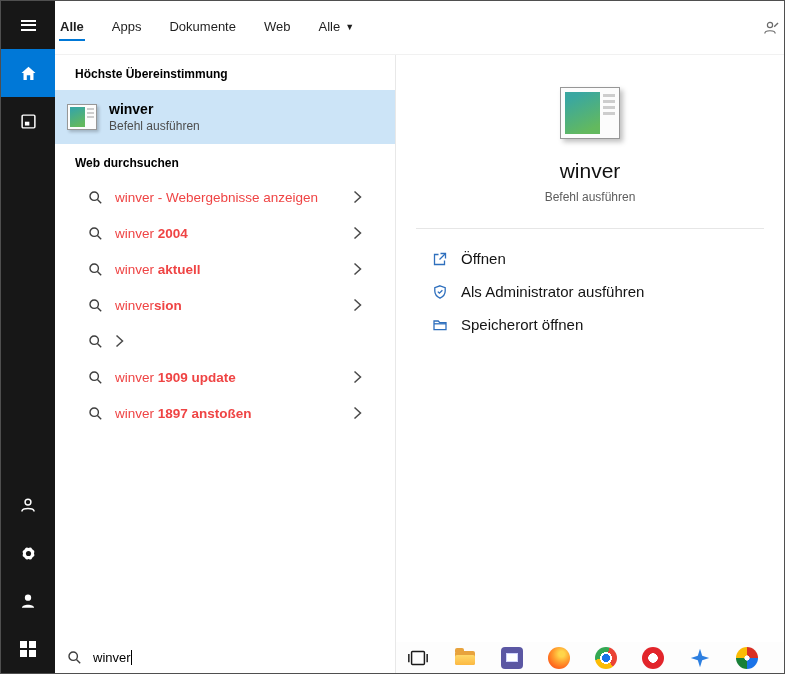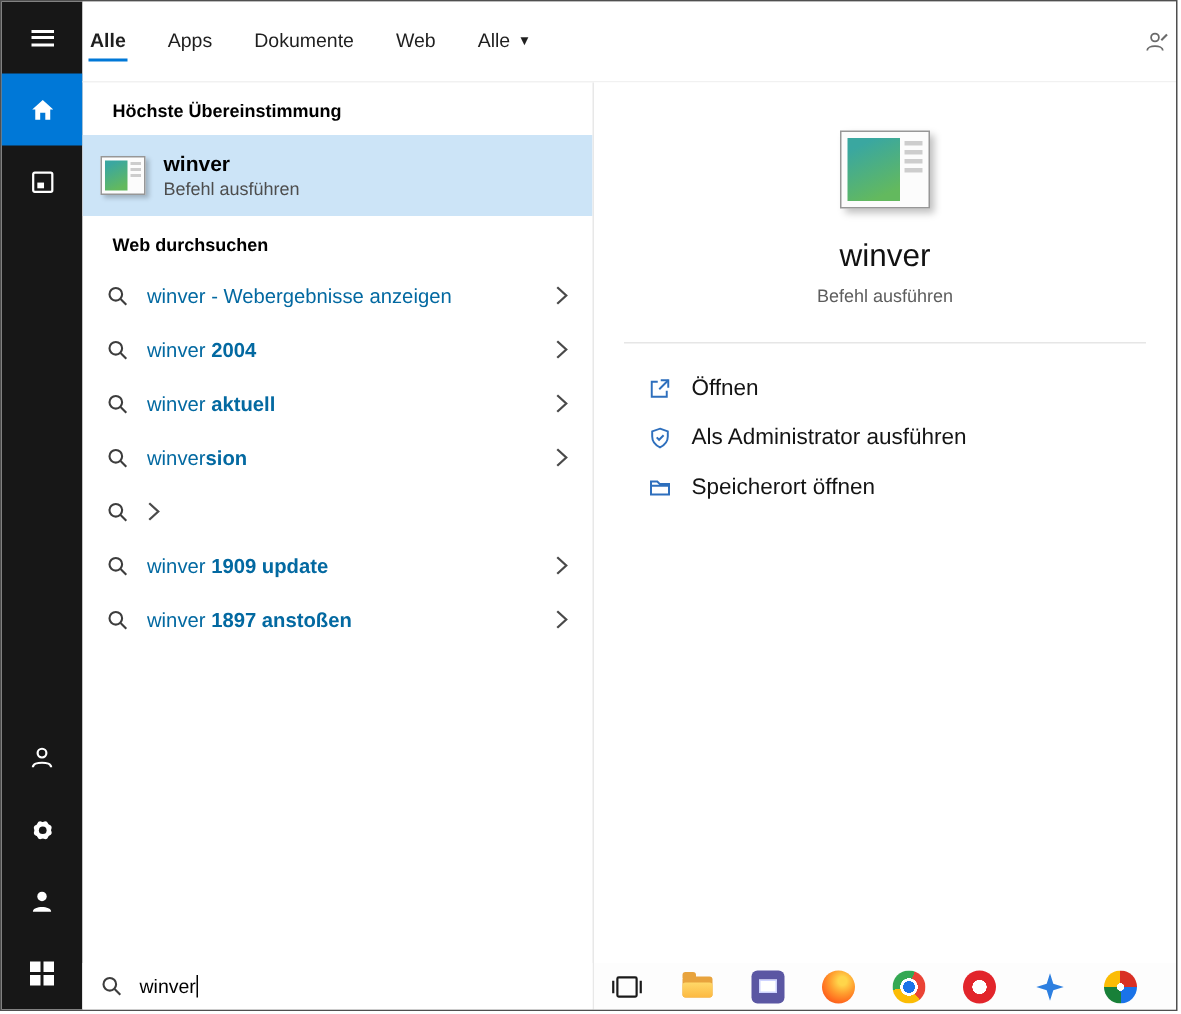--- a/index.html
+++ b/index.html
@@ -46,21 +46,21 @@
   .section-header{ font-size:12px; font-weight:700; color:#000; padding:12px 0 9px 20px; }
   .best-item{
     height:54px; background:var(--selection,#cce4f7);
     display:flex; align-items:center; gap:12px; padding-left:12px; cursor:pointer;
   }
   .best-title{ font-size:14px; font-weight:700; color:#000; }
   .best-sub{ font-size:12px; color:#4d4d4d; margin-top:2px; }
 
   .suggestion{
     height:36px; display:flex; align-items:center; gap:12px;
-    padding:0 16px; font-size:13.5px; color:#0369a1; cursor:pointer;
+    padding:0 33px; font-size:13.5px; color:#ef4444; cursor:pointer;
   }
   .suggestion .text{ flex:1; white-space:nowrap; overflow:hidden; }
   .suggestion .bold{ font-weight:700; }
   .mag{ flex-shrink:0; }
   .chev{ flex-shrink:0; cursor:pointer; }
 
   .search-row{
     height:31px; flex-shrink:0; display:flex; align-items:center; gap:11px;
     padding-left:12px; font-size:13px; color:#000; background:#fff; cursor:text;
   }

